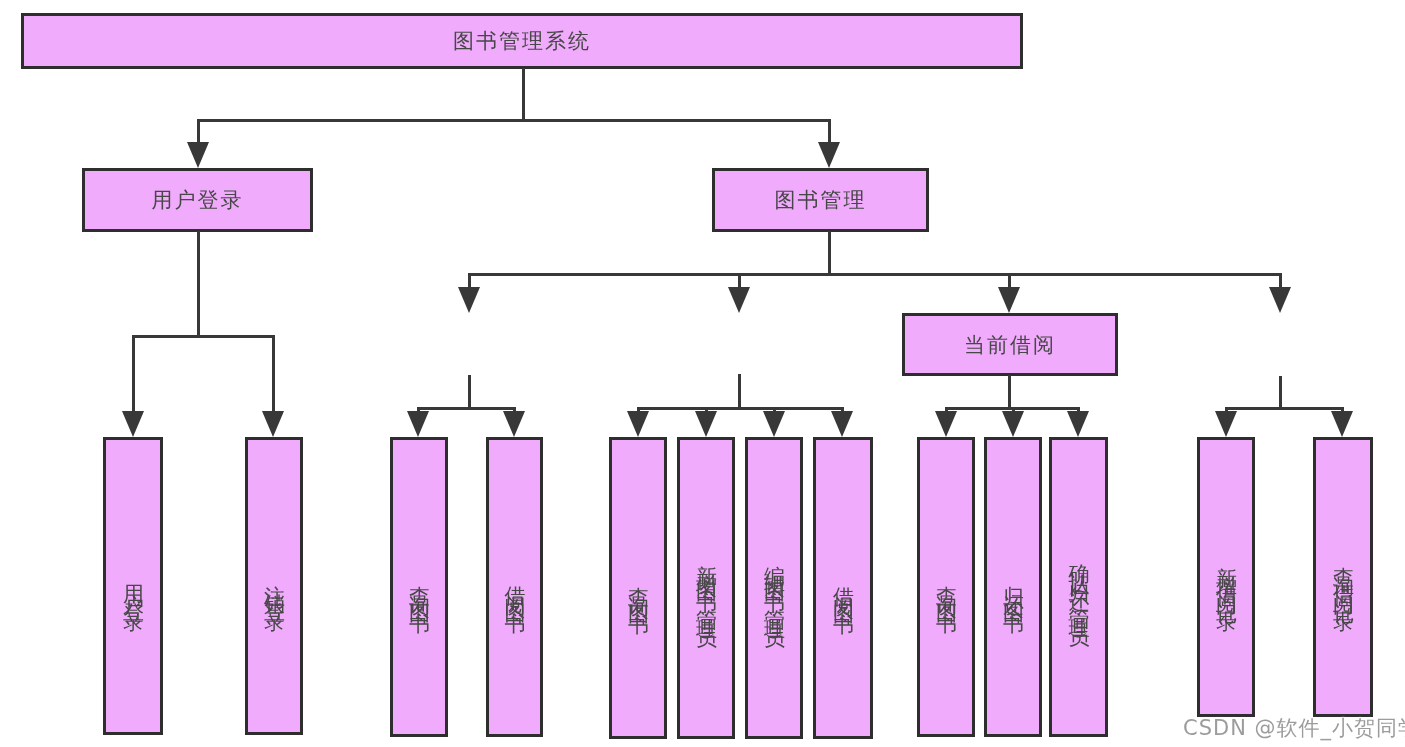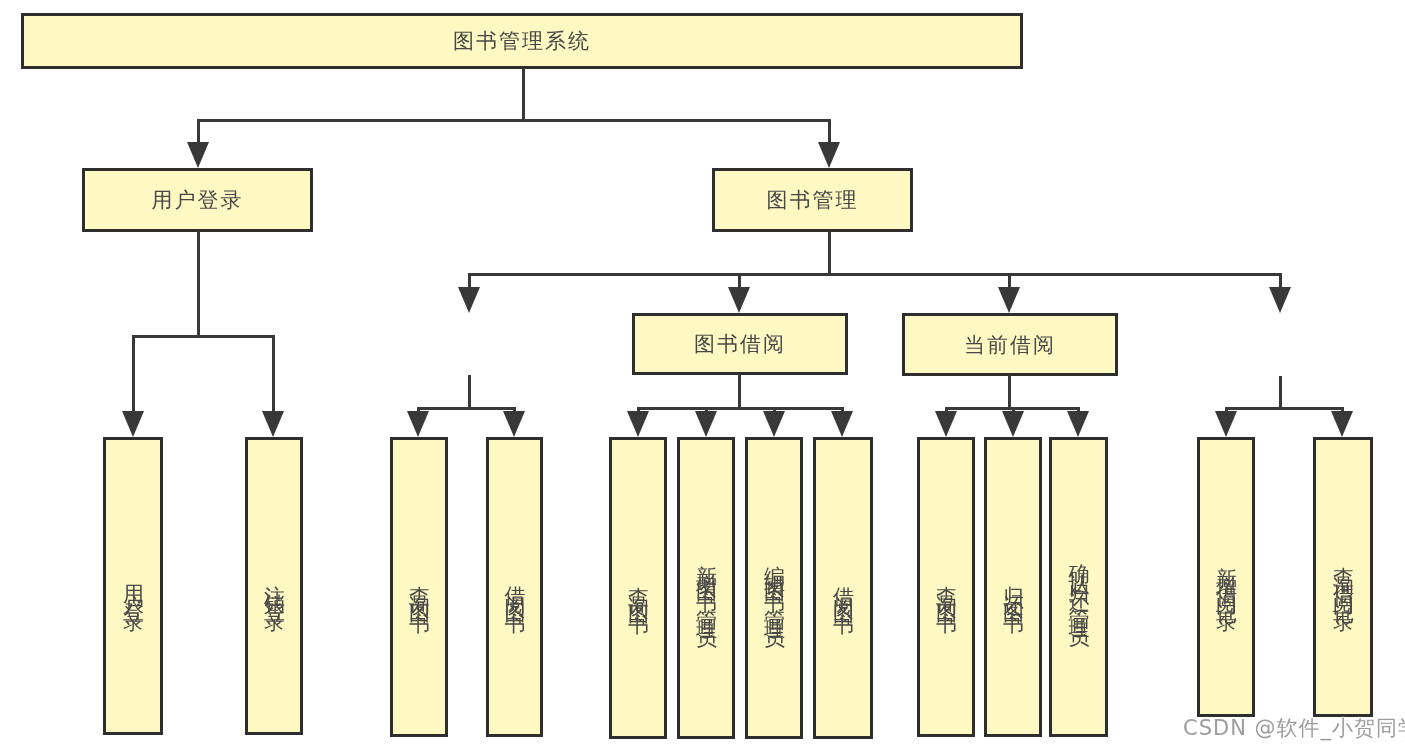--- a/index.html
+++ b/index.html
@@ -7,21 +7,21 @@
     position:relative;
     width:1405px;height:747px;
     background:#ffffff;
     font-family:"DejaVu Sans", sans-serif;
     overflow:hidden;
   }
   .box{
     position:absolute;
     box-sizing:border-box;
     border:3px solid #2e2e2e;
-    background:#fef9c3;
+    background:#f0abfc;
     display:flex;
     align-items:center;
     justify-content:center;
   }
   .hbox span{
     font-size:21px;
     color:#474747;
     letter-spacing:2px;
     white-space:nowrap;
   }
@@ -58,28 +58,25 @@
 <div class="stage">
 
   <div class="box hbox" style="left:21px;top:13px;width:1002px;height:56px">
     <span>图书管理系统</span>
   </div>
 
   <div class="box hbox" style="left:82px;top:168px;width:231px;height:64px">
     <span>用户登录</span>
   </div>
 
-  <div class="box hbox" style="left:712px;top:168px;width:201px;height:64px">
+  <div class="box hbox" style="left:712px;top:168px;width:217px;height:64px">
     <span>图书管理</span>
   </div>
 
 
-  <div class="box hbox" style="left:632px;top:313px;width:216px;height:62px">
-    <span>图书借阅</span>
-  </div>
 
   <div class="box hbox" style="left:902px;top:313px;width:216px;height:63px">
     <span>当前借阅</span>
   </div>
 
 
   <div class="box leaf" style="left:103px;top:437px;width:60px;height:298px">
     <span>用户登录</span>
   </div>
   <div class="box leaf" style="left:245px;top:437px;width:58px;height:298px">

